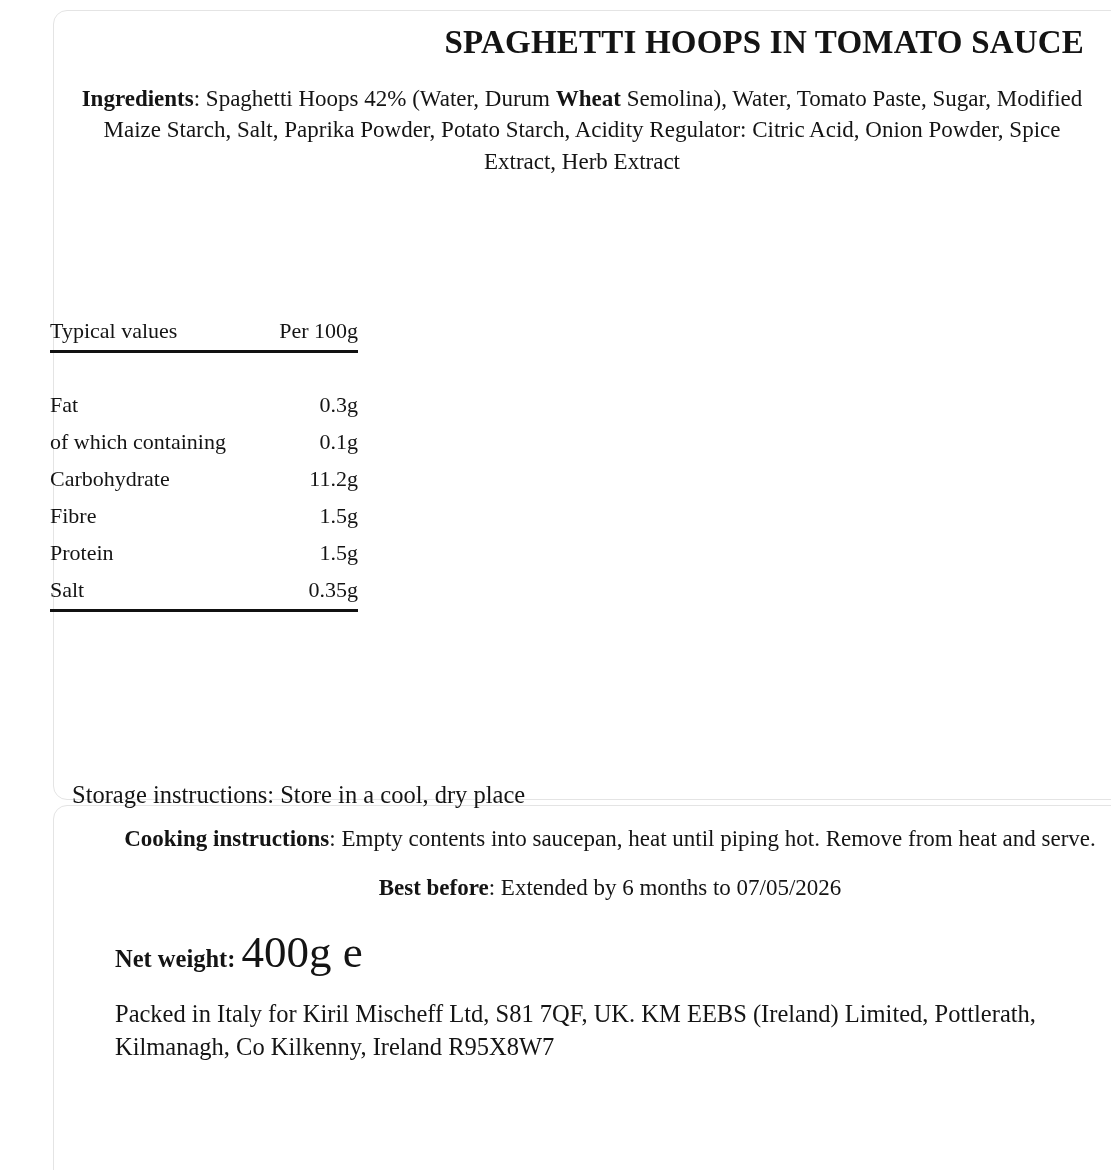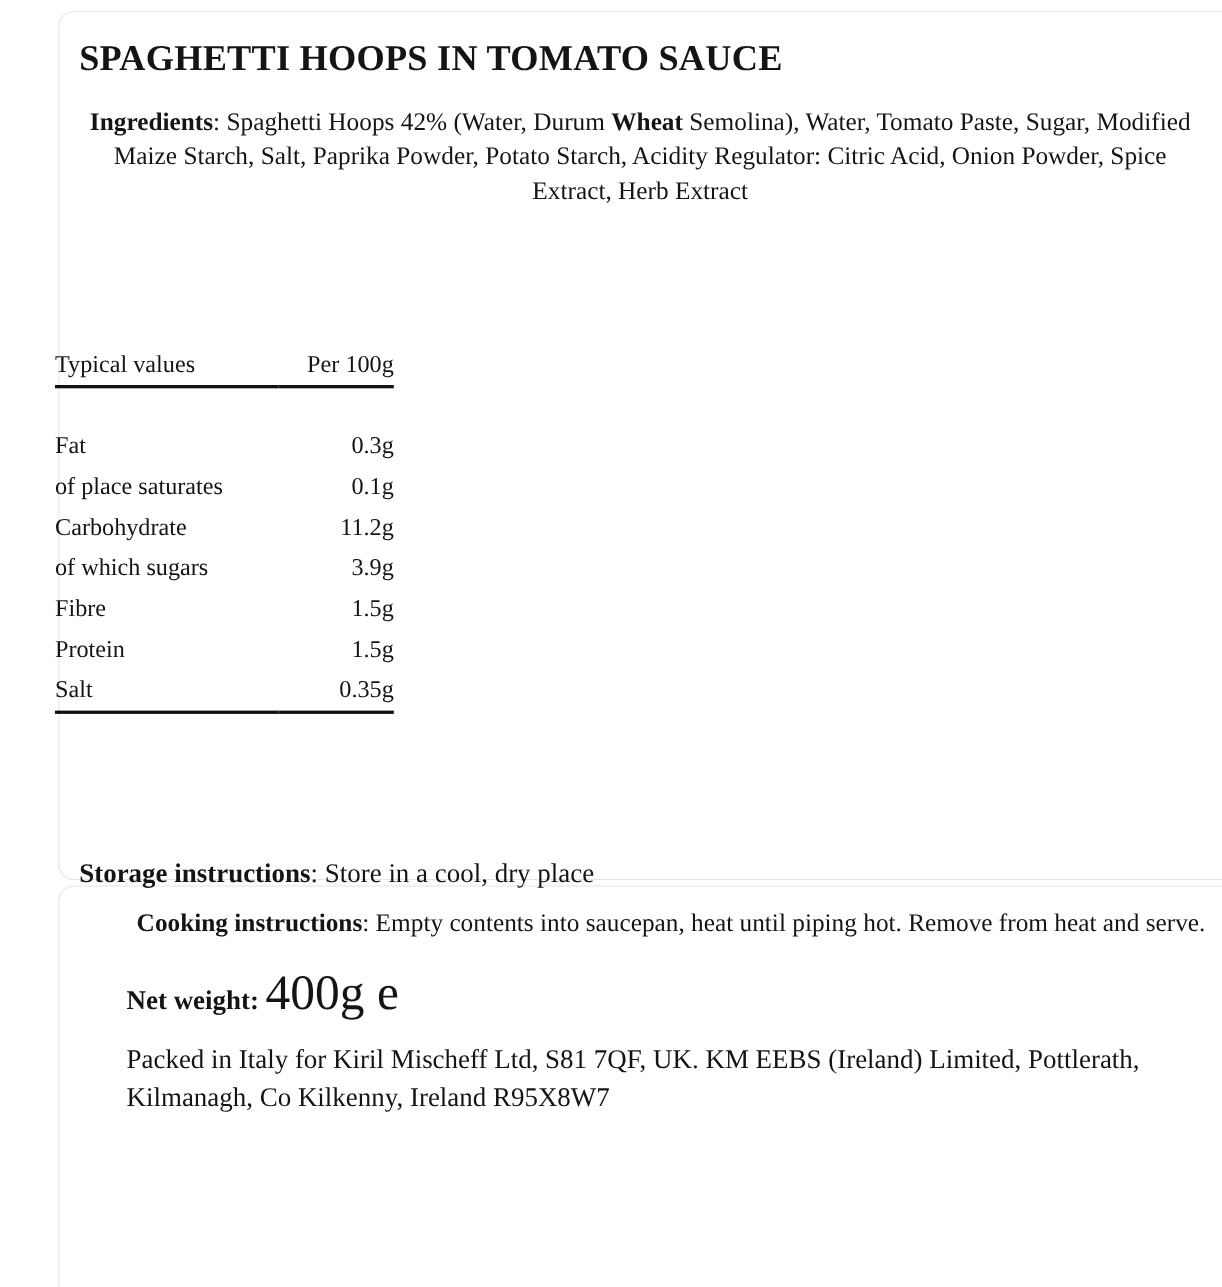--- a/index.html
+++ b/index.html
@@ -42,23 +42,23 @@
   .top-content {
     position: absolute;
     left: 72px;
     top: 20px;
     width: 1020px;
   }
 
   .product-title {
     font-size: 33px;
     font-weight: bold;
-    text-align: left;
+    text-align: right;
     letter-spacing: 0.2px;
-    margin: 16px 0 22px 0;
+    margin: 4px 0 22px 0;
     padding-right: 8px;
   }
 
   .para {
     font-size: 23px;
     line-height: 1.36;
     margin: 0 0 20px 0;
     text-align: center;
   }
   .para b { font-weight: bold; }
@@ -100,21 +100,21 @@
   
   .storage-line {
     position: absolute;
     left: 72px;
     top: 778px;
     width: 1000px;
     font-size: 24.5px;
     line-height: 1.36;
     z-index: 5;
   }
-  .storage-line b { font-weight: bold; text-align: right; }
+  .storage-line b { font-weight: normal; text-align: right; }
 
   
   .bottom-content {
     position: absolute;
     left: 115px;
     top: 823px;
     width: 990px;
   }
   .bottom-content .para { margin-bottom: 18px; }
 
@@ -166,30 +166,26 @@
     </thead>
     <tbody id="nutrition-body">
         <tr>
           <td class="spacer-cell" colspan="2"></td>
         </tr>
         <tr>
           <td class="lbl">Fat</td>
           <td class="val">0.3g</td>
         </tr>
         <tr>
-          <td class="lbl">of place saturates</td>
+          <td class="lbl">of which containing</td>
           <td class="val">0.1g</td>
         </tr>
         <tr>
           <td class="lbl">Carbohydrate</td>
           <td class="val">11.2g</td>
-        </tr>
-        <tr>
-          <td class="lbl">of which sugars</td>
-          <td class="val">3.9g</td>
         </tr>
         <tr>
           <td class="lbl">Fibre</td>
           <td class="val">1.5g</td>
         </tr>
         <tr>
           <td class="lbl">Protein</td>
           <td class="val">1.5g</td>
         </tr>
         <tr class="last-row">
@@ -199,17 +195,18 @@
       </tbody>
   </table>
 </div>
 
 <div class="storage-line"><b>Storage instructions</b><span>: </span><span>Store in a cool, dry place</span></div>
 
 <div class="bottom-content">
 
   <p class="para"><b>Cooking instructions</b><span>: </span><span>Empty contents into saucepan, heat until piping hot. Remove from heat and serve.</span></p>
 
+  <p class="para"><b>Best before</b><span>: </span><span>Extended by 6 months to 07/05/2026</span></p>
 
   <div class="netweight"><span class="nw-label">Net weight</span><span class="nw-label">:</span><span class="nw-value">400g e</span></div>
 
   <p class="address">Packed in Italy for Kiril Mischeff Ltd, S81 7QF, UK. KM EEBS (Ireland) Limited, Pottlerath, Kilmanagh, Co Kilkenny, Ireland R95X8W7</p>
 </div>
 
 </body></html>

